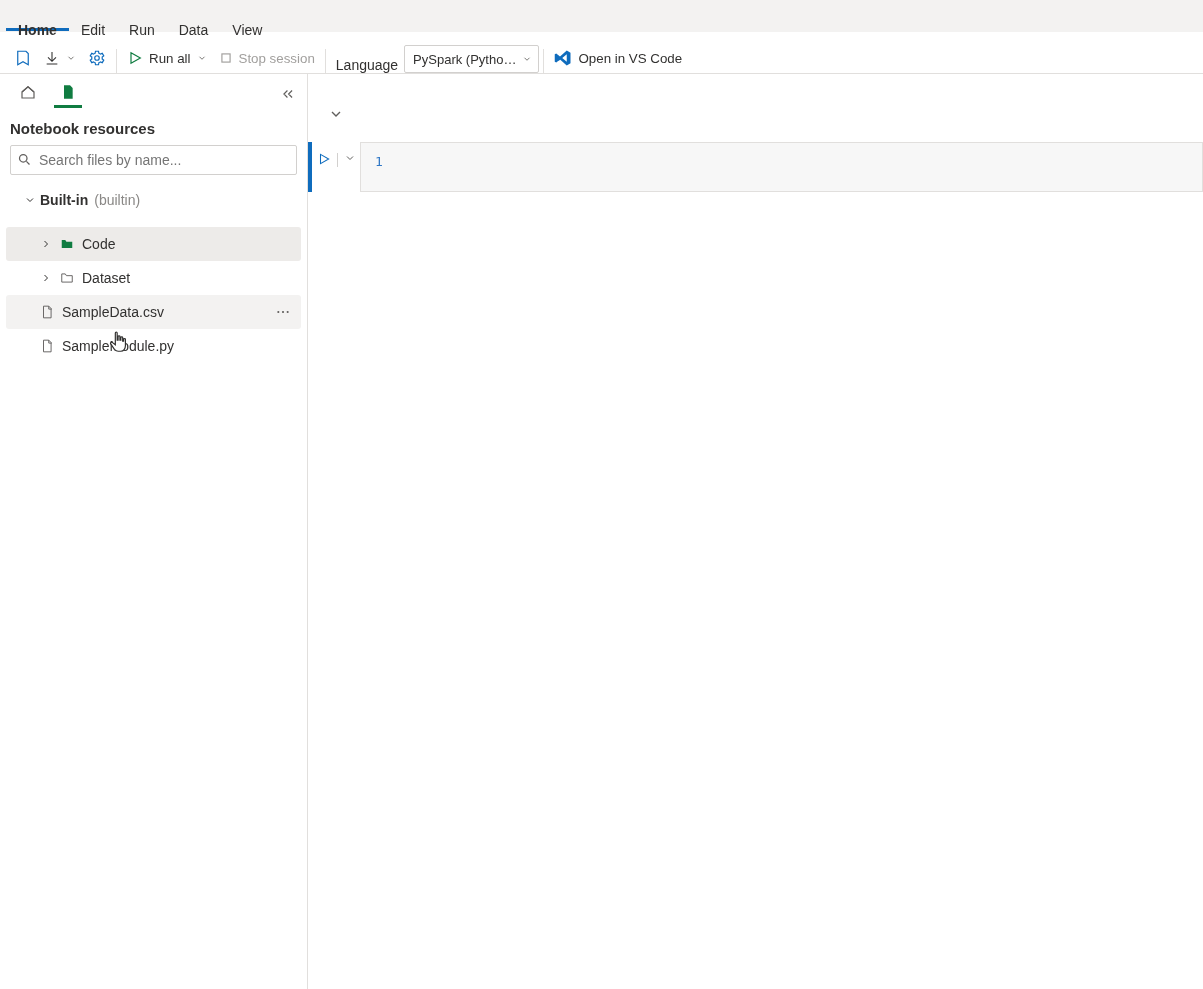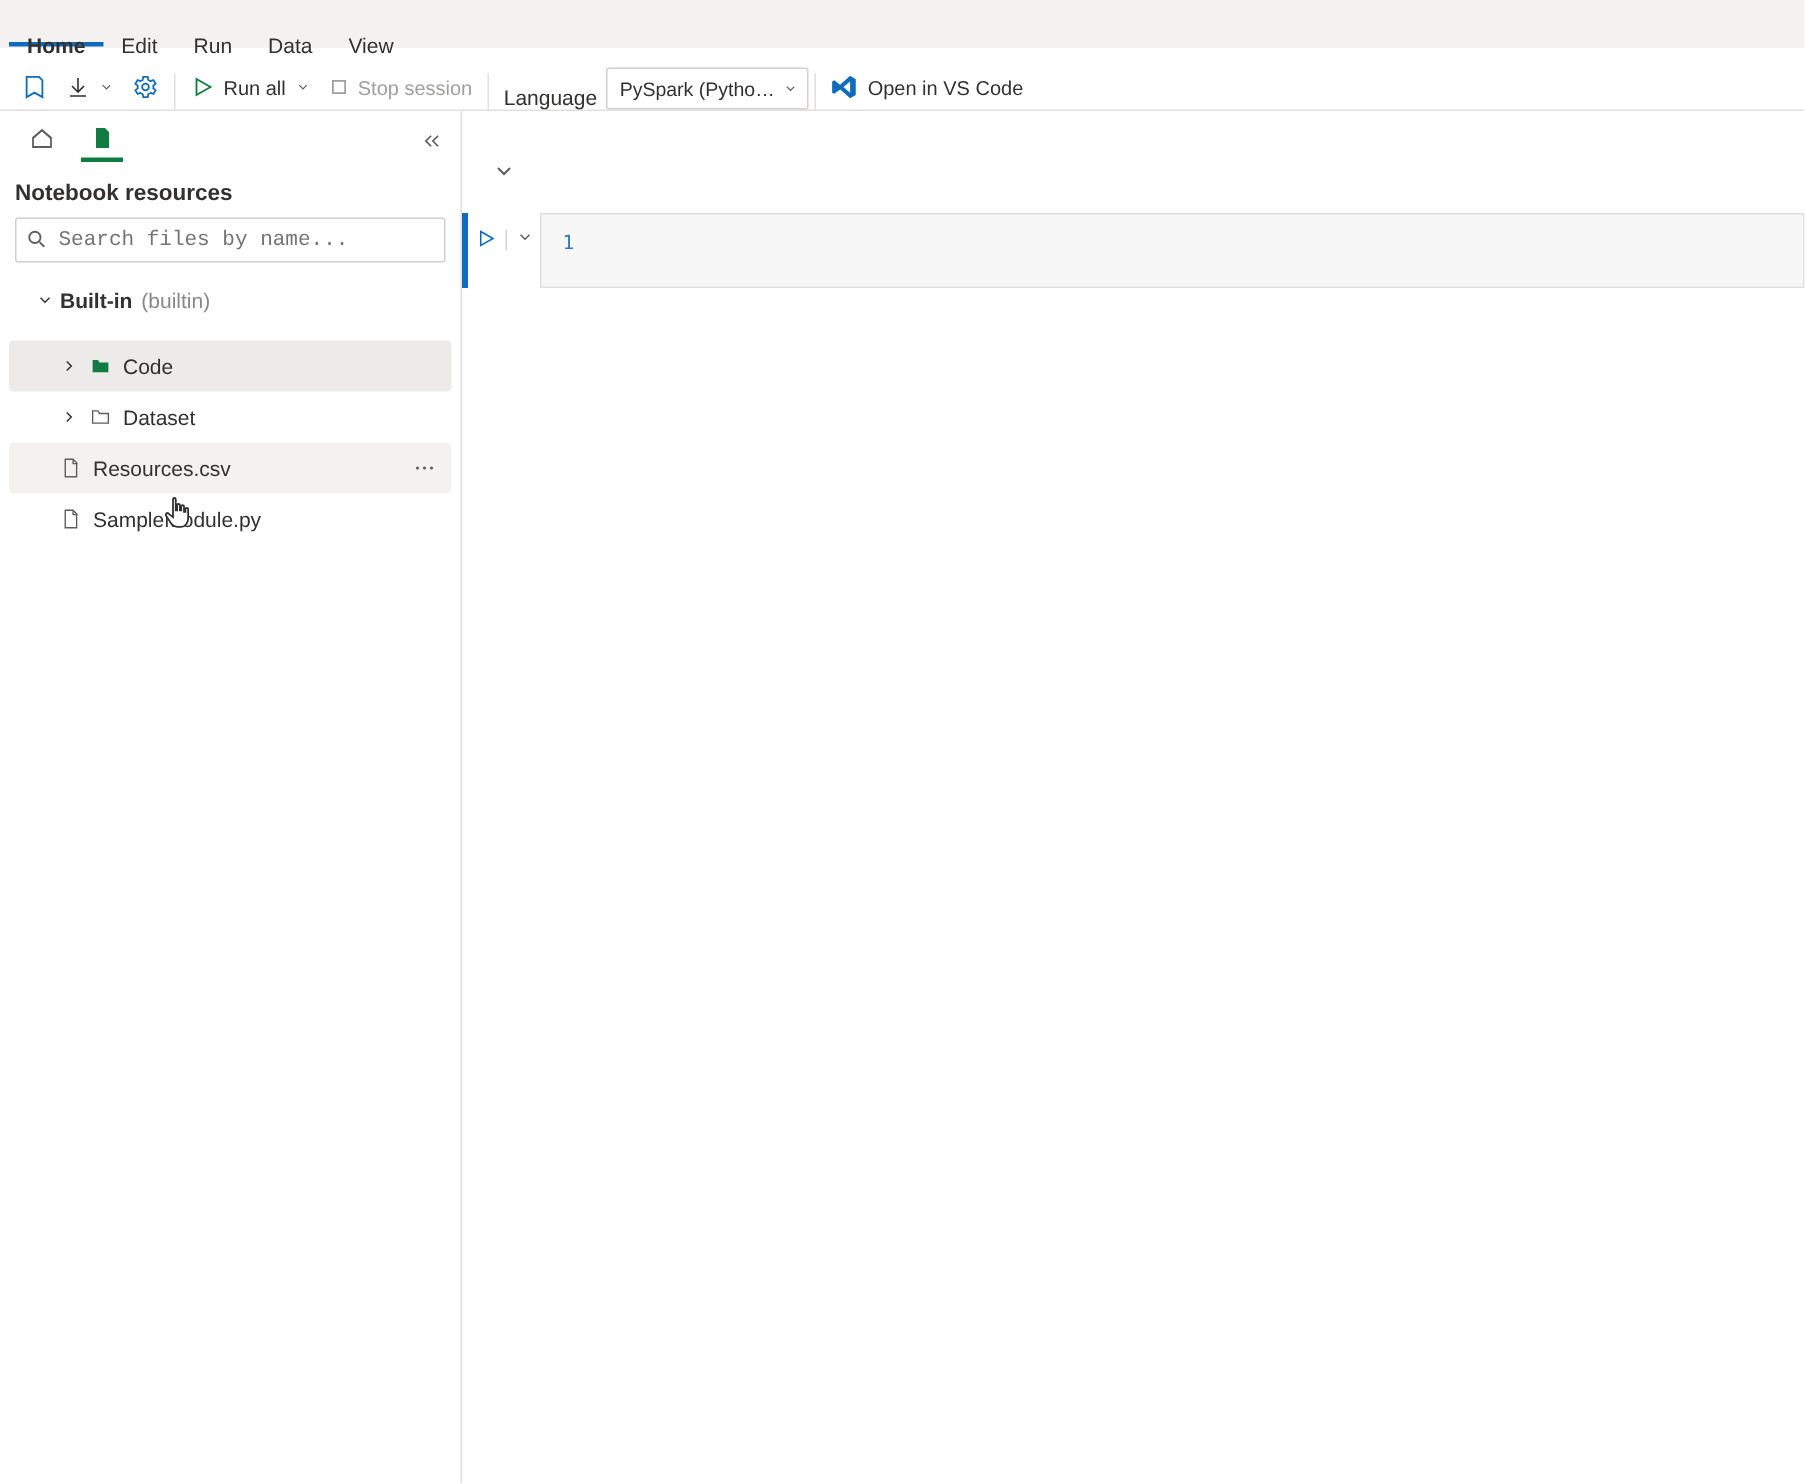--- a/index.html
+++ b/index.html
@@ -24,21 +24,21 @@
   .body { display: flex; height: calc(100% - 74px); }
 
   
   .side-panel { width: 308px; border-right: 1px solid #e1dfdd; display: flex; flex-direction: column; }
   .side-tabrow { display: flex; align-items: center; height: 40px; padding: 0 10px 0 14px; }
   .side-tabrow .gap { flex: 1; }
   .side-tabrow .tabicon { width: 28px; height: 28px; display: inline-flex; align-items: center; justify-content: center; margin-right: 12px; border-bottom: 3px solid transparent; padding-bottom: 2px; }
   .side-tabrow .tabicon.active { border-bottom-color: #107c41; }
   .side-title { font-size: 15px; font-weight: 600; padding: 6px 10px 8px 10px; }
   .side-search { margin: 0 10px 8px 10px; position: relative; }
-  .side-search input { width: 100%; height: 30px; border: 1px solid #d2d0ce; border-radius: 2px; padding: 0 20px 0 28px; font-size: 14px; color: #605e5c; background: #fff; outline: none; font-family: Liberation Mono, monospace; }
+  .side-search input { width: 100%; height: 30px; border: 1px solid #d2d0ce; border-radius: 2px; padding: 0 20px 0 28px; font-size: 14px; color: #605e5c; background: #fff; outline: none; }
   .side-search svg { position: absolute; left: 7px; top: 7px; }
 
   
   .tree { padding: 0 2px; }
   .tree-row { display: flex; align-items: center; height: 34px; padding: 0 8px 0 0; border-radius: 3px; margin: 0 4px; cursor: pointer; }
   .tree-row.selected { background: #edebe9; margin-top: 10px; }
   .tree-row.hover { background: #f3f2f1; }
   .tree-chevron { width: 20px; display: inline-flex; justify-content: center; }
   .tree-icon { width: 22px; display: inline-flex; justify-content: center; margin-right: 4px; }
   .tree-label { font-size: 14px; }
@@ -211,21 +211,21 @@
 
       <div class="tree-row hover" style="position:relative">
         <span class="tree-spacer-1"></span>
         <span class="tree-chevron"></span>
         <span class="tree-icon" style="margin-left:-20px">
           <svg width="14" height="16" viewBox="0 0 24 24" fill="none" stroke="#605e5c" stroke-width="1.6">
               <path d="M6 2h9l4 4v16H6V2z"></path>
               <path d="M15 2v5h5"></path>
             </svg>
         </span>
-        <span class="tree-label">Resources.csv</span>
+        <span class="tree-label">SampleData.csv</span>
         <span class="tree-more">
           <svg width="16" height="16" viewBox="0 0 24 24" fill="#605e5c">
               <circle cx="5" cy="12" r="1.6"></circle>
               <circle cx="12" cy="12" r="1.6"></circle>
               <circle cx="19" cy="12" r="1.6"></circle>
             </svg>
         </span>
       </div>
 
       <div class="tree-row">

